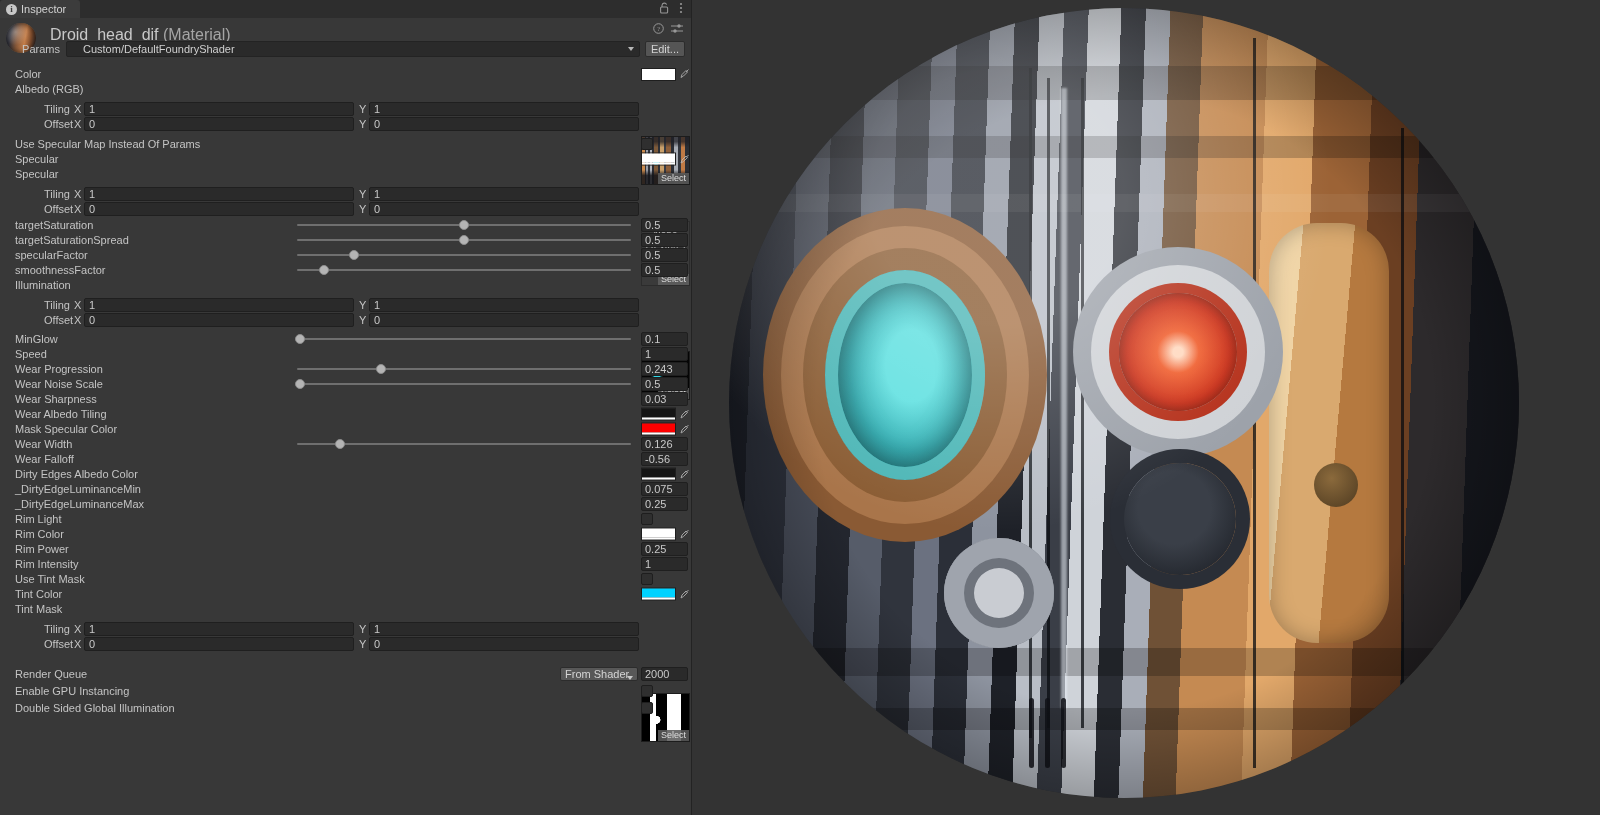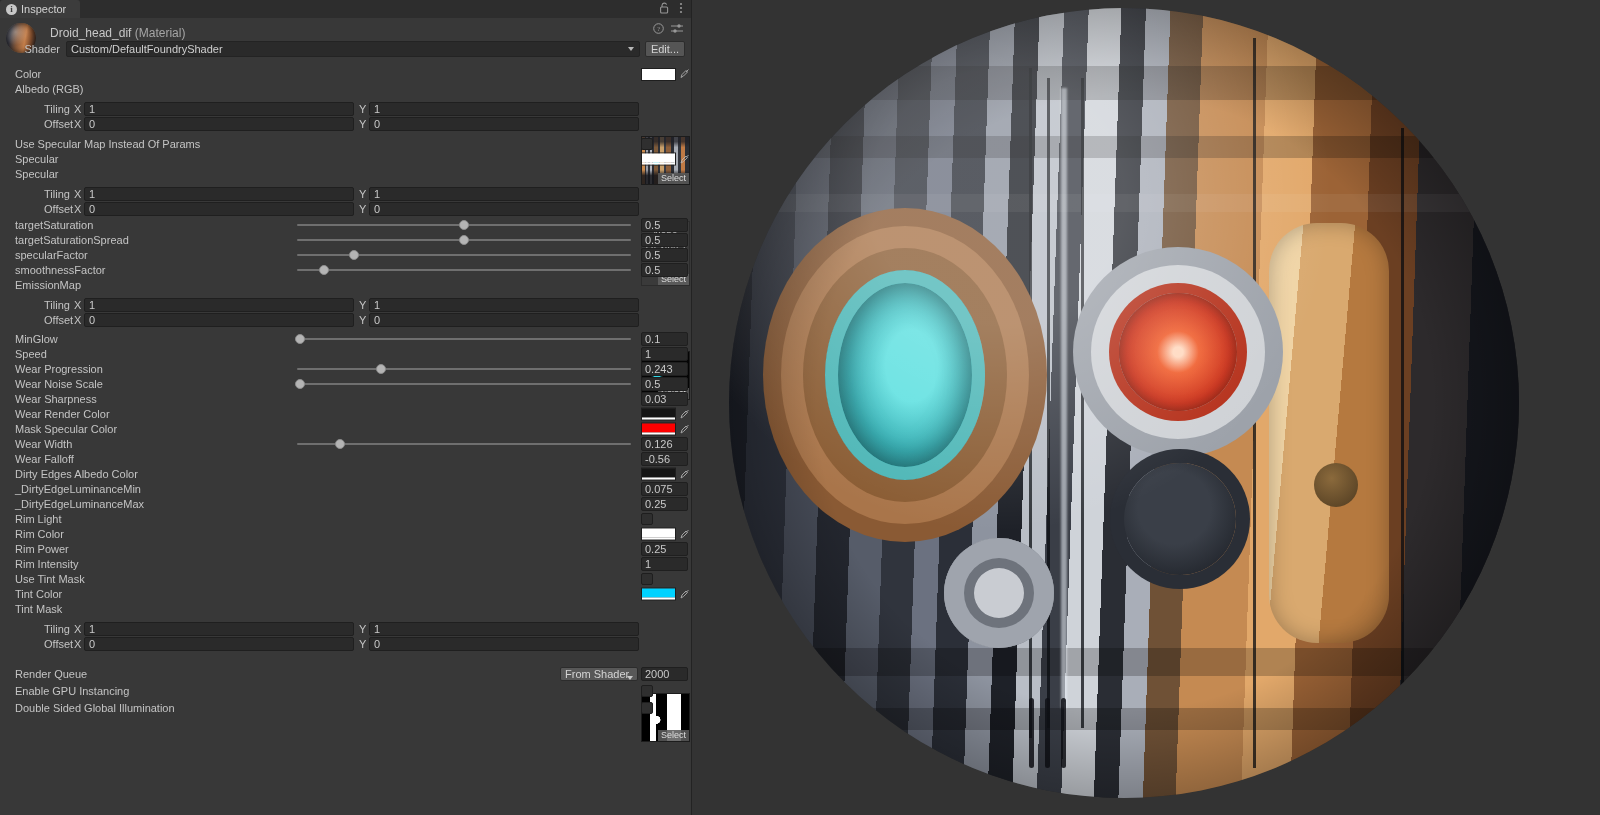--- a/index.html
+++ b/index.html
@@ -58,40 +58,40 @@
   .mat-preview {
     width: 30px; height: 30px; border-radius: 50%;
     margin-top: 1px; flex: none;
     background:
       radial-gradient(circle at 32% 30%, rgba(255,255,255,.33), rgba(255,255,255,0) 45%),
       linear-gradient(100deg, #2a2b33 0%, #3a3b45 18%, #8a5a3a 40%, #c47e4a 62%, #7b4a2c 80%, #22232a 100%);
     box-shadow: inset 0 0 6px rgba(0,0,0,.7);
   }
   .mat-title {
     margin-left: 14px; margin-top: 4px;
-    font-size: 12px; color: #c8c8c8;
+    font-size: 16px; color: #c8c8c8;
   }
   .mat-title .dim { color: #a5a5a5; }
   .matheader-right {
     position: absolute; right: 8px; top: 5px;
     display: flex; align-items: center; gap: 7px;
   }
 
   
   .shaderrow {
     display: flex; align-items: center;
     padding: 0 6px; height: 18px; margin-top: -12px;
     position: relative;
   }
   .shaderlabel { width: 60px; text-align: right; padding-right: 6px; color: #c4c4c4; }
   .shader-field {
     flex: 1; height: 16px; background: #2a2a2a;
     border: 1px solid #232323; border-radius: 2px;
     display: flex; align-items: center;
-    padding: 0 4px; color: #cfcfcf; font-size: 11px;
+    padding: 0 16px; color: #cfcfcf; font-size: 11px;
     position: relative;
   }
   .shader-field .caret {
     position: absolute; right: 5px; top: 50%;
     transform: translateY(-50%);
     width: 0; height: 0;
     border-left: 3.5px solid transparent;
     border-right: 3.5px solid transparent;
     border-top: 4px solid #b9b9b9;
   }
@@ -416,21 +416,21 @@
               <line x1="0" y1="3" x2="12" y2="3" stroke="#bdbdbd" stroke-width="1"></line>
               <line x1="0" y1="8" x2="12" y2="8" stroke="#bdbdbd" stroke-width="1"></line>
               <circle cx="8" cy="3" r="1.7" fill="#bdbdbd"></circle>
               <circle cx="4" cy="8" r="1.7" fill="#bdbdbd"></circle>
             </svg>
         </span>
       </div>
     </div>
 
     <div class="shaderrow">
-      <div class="shaderlabel">Shader</div>
+      <div class="shaderlabel">Params</div>
       <div class="shader-field">
         <span>Custom/DefaultFoundryShader</span>
         <span class="caret"></span>
       </div>
       <div class="editbtn">Edit...</div>
     </div>
 
     <div class="props">
 
       <div class="row" style="height:15px">
@@ -557,21 +557,21 @@
         <span class="lbl">smoothnessFactor</span>
         <span class="slider">
           <span class="track"></span>
           <span class="knob" style="left:8%"></span>
         </span>
         <span class="valbox">0.5</span>
       </div>
 
 
       <div class="row">
-        <span class="lbl">EmissionMap</span>
+        <span class="lbl">Illumination</span>
       </div>
       <div class="texbox" style="top:293px">
         <span class="thumb-emission"></span>
         <span class="selectbtn">Select</span>
       </div>
 
       <div class="vecrow" style="margin-top:6px">
         <span class="lbl">Tiling</span>
         <span class="axis x">
           <span class="ax">X</span>
@@ -622,21 +622,21 @@
           <span class="knob" style="left:1%"></span>
         </span>
         <span class="valbox">0.5</span>
       </div>
       <div class="row">
         <span class="lbl">Wear Sharpness</span>
         <span class="valbox">0.03</span>
       </div>
 
       <div class="row">
-        <span class="lbl">Wear Render Color</span>
+        <span class="lbl">Wear Albedo Tiling</span>
         <span class="colorswatch">
           <span class="main" style="background:#151515"></span>
           <span class="alpha"></span>
         </span>
         <span class="eyedrop">
           <svg width="11" height="11" viewBox="0 0 11 11">
               <path d="M9.5 1.5L7 4M2 9.5l1-3 4-4 1.5 1.5-4 4-2.5 1.5z" stroke="#bdbdbd" stroke-width="1" fill="none"></path>
             </svg>
         </span>
       </div>

